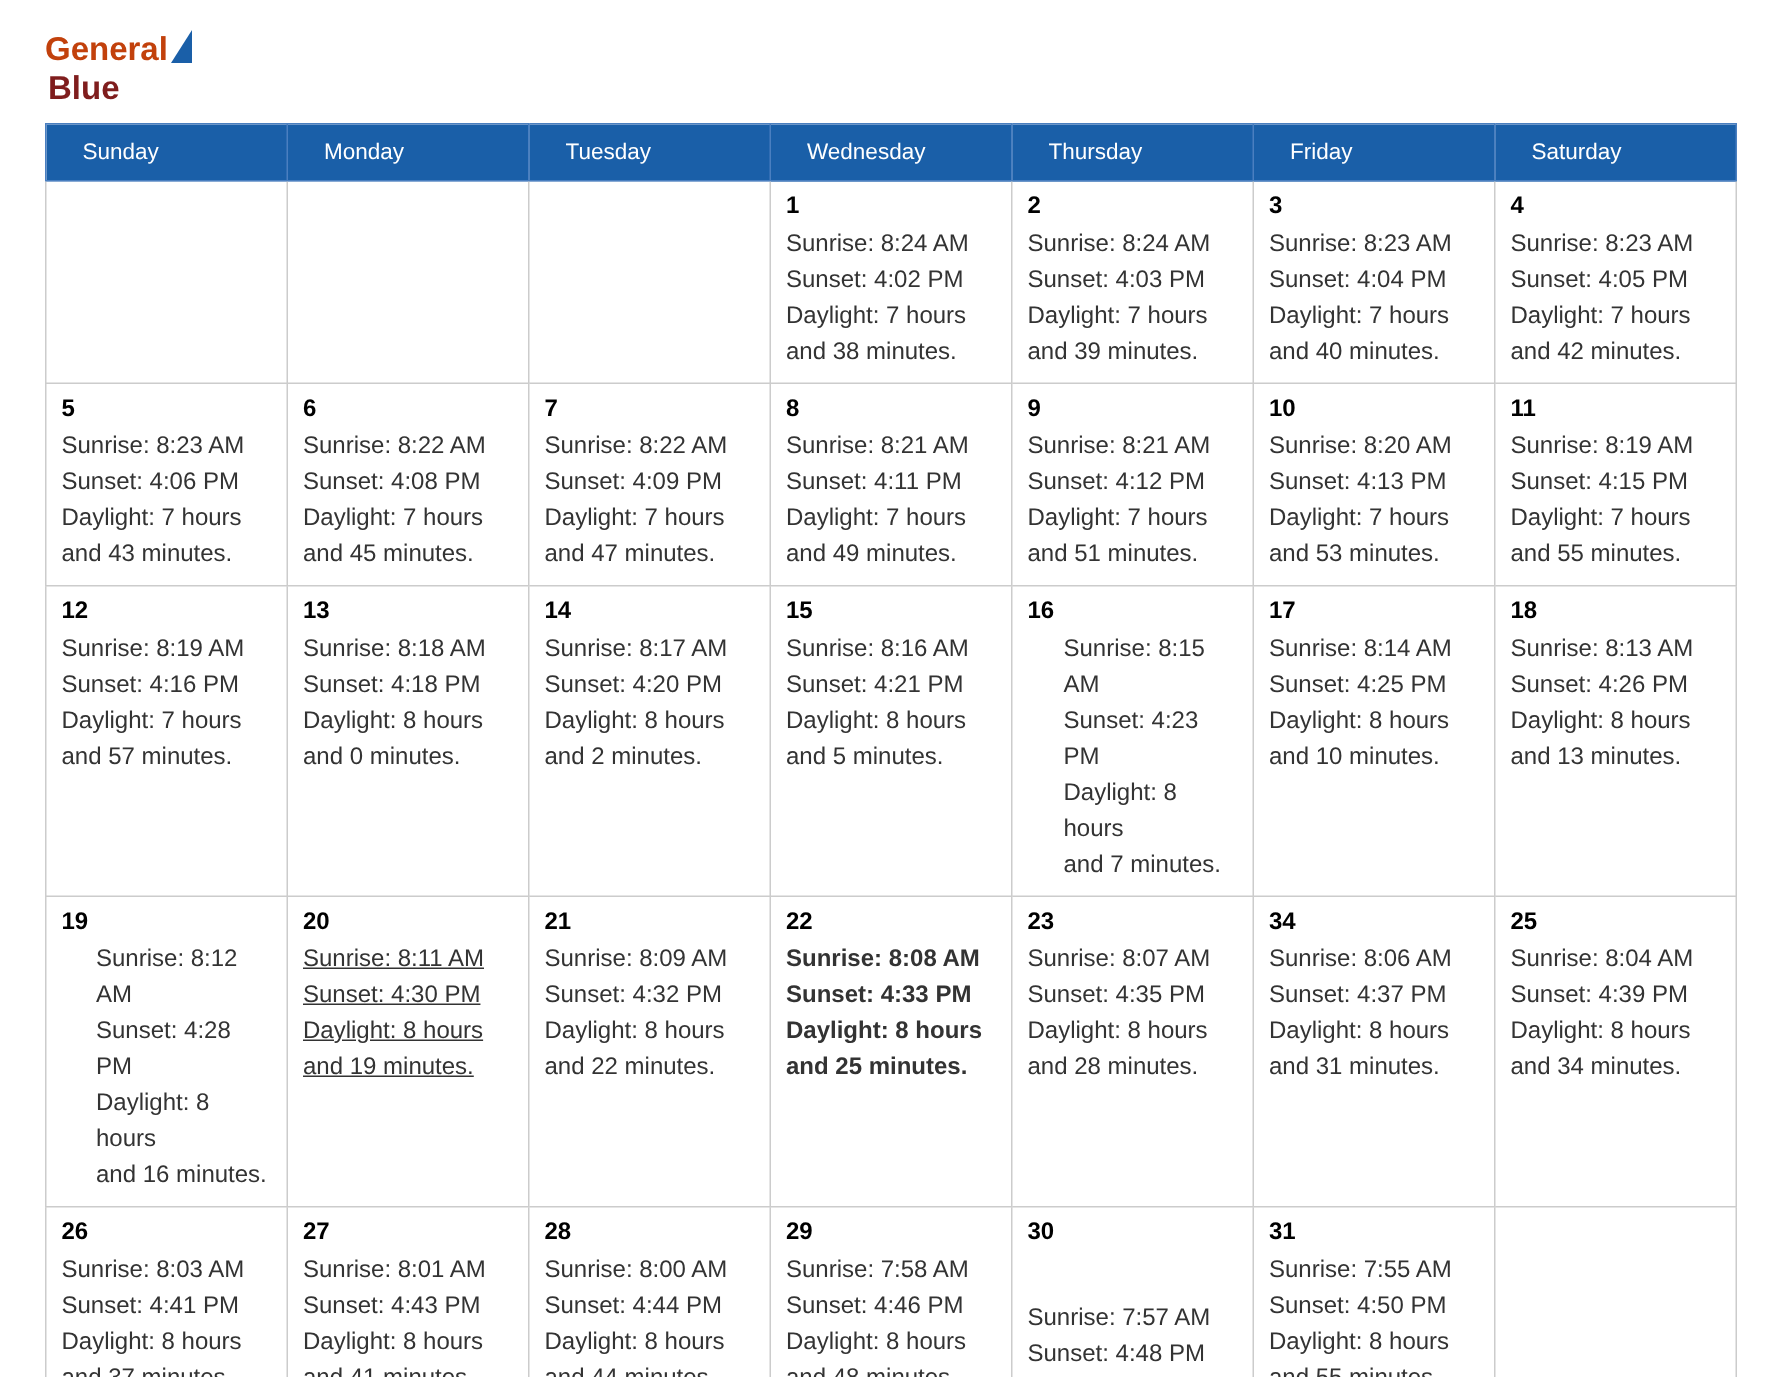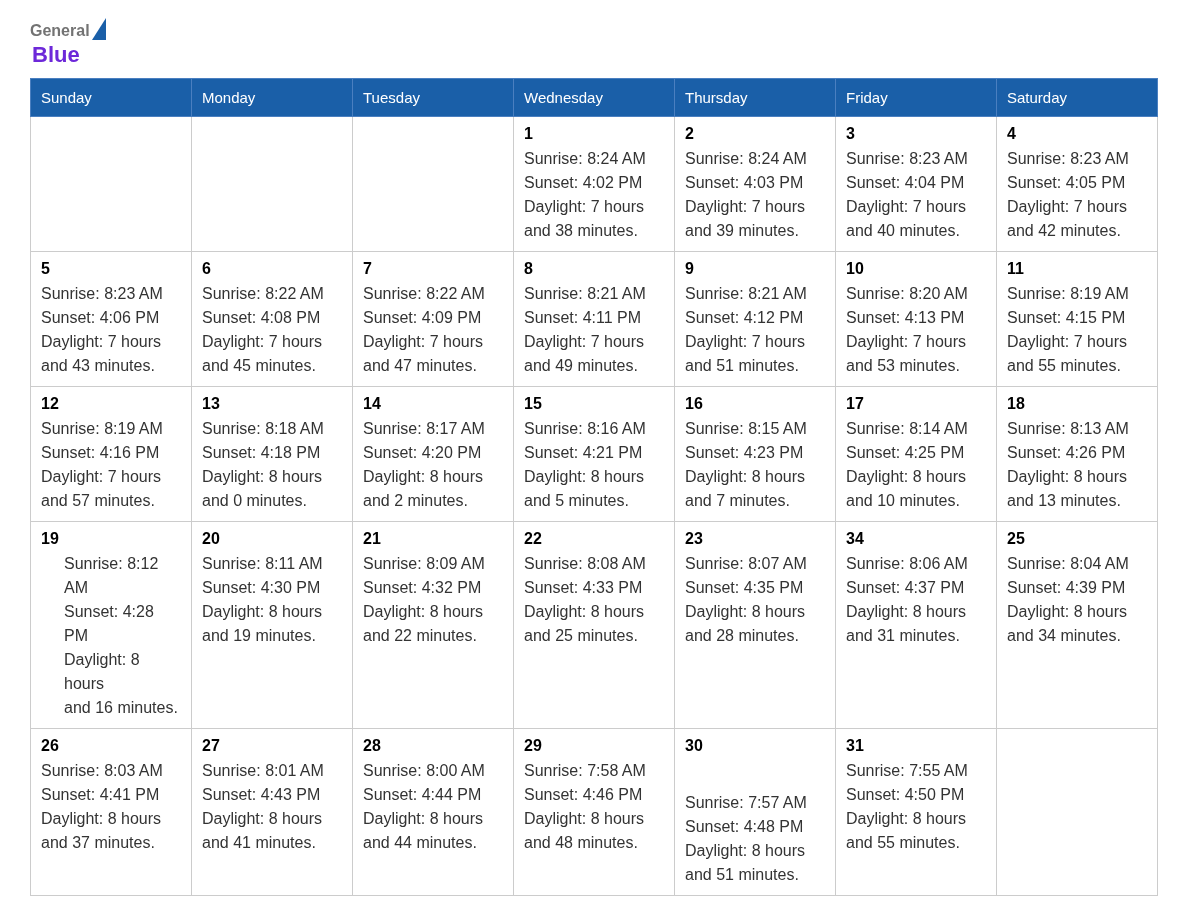--- a/index.html
+++ b/index.html
@@ -15,23 +15,23 @@
       justify-content: space-between;
       align-items: flex-start;
       margin-bottom: 10px;
     }
     .logo {
       display: flex;
       align-items: center;
       gap: 0;
     }
     .logo-text-general {
-      font-size: 16px;
+      font-size: 22px;
       font-weight: bold;
-      color: #737373;
+      color: #c2410c;
     }
     .logo-text-blue {
       font-size: 22px;
       font-weight: bold;
       color: #1a5fa8;
     }
     .logo-triangle {
       width: 0;
       height: 0;
       border-left: 14px solid transparent;
@@ -61,21 +61,21 @@
       border-collapse: collapse;
       margin-top: 10px;
     }
     .calendar thead tr {
       background-color: #1a5fa8;
     }
     .calendar thead th {
       color: #fff;
       font-size: 15px;
       font-weight: normal;
-      padding: 10px 10px;
+      padding: 10px 24px;
       text-align: left;
       border: 1px solid #4a7fc0;
     }
     .calendar tbody td {
       vertical-align: top;
       border: 1px solid #ccc;
       padding: 8px 10px;
       width: 14.28%;
       min-height: 100px;
     }
@@ -102,21 +102,21 @@
 <body>
 
 <div class="header">
   <div class="logo">
     <div>
       <div style="display:flex;align-items:center;">
         <span class="logo-text-general">General</span>
         <span class="logo-triangle"></span>
       </div>
       <div>
-        <span class="logo-text-blue" style="font-size:22px;font-weight:bold;color:#6d28d9;padding-left:2px;">Blue</span>
+        <span class="logo-text-blue" style="font-size:22px;font-weight:bold;color:#7f1d1d;padding-left:2px;">Blue</span>
       </div>
     </div>
   </div>
   <div class="title-section">
     <div class="month-title"></div>
     <div class="location"></div>
   </div>
 </div>
 
 <table class="calendar">
@@ -240,21 +240,21 @@
         </td>
         <td>
           <span class="day-num">15</span>
           <div class="day-info" style="white-space: pre-line;">Sunrise: 8:16 AM
 Sunset: 4:21 PM
 Daylight: 8 hours
 and 5 minutes.</div>
         </td>
         <td>
           <span class="day-num">16</span>
-          <div class="day-info" style="white-space: pre-line;">Sunrise: 8:15 AM
+          <div class="day-info" style="white-space: pre-line; margin-left: 24px;">Sunrise: 8:15 AM
 Sunset: 4:23 PM
 Daylight: 8 hours
 and 7 minutes.</div>
         </td>
         <td>
           <span class="day-num">17</span>
           <div class="day-info" style="white-space: pre-line;">Sunrise: 8:14 AM
 Sunset: 4:25 PM
 Daylight: 8 hours
 and 10 minutes.</div>
@@ -270,35 +270,35 @@
       <tr class="week-row">
         <td>
           <span class="day-num">19</span>
           <div class="day-info" style="white-space: pre-line; margin-left: 23px;">Sunrise: 8:12 AM
 Sunset: 4:28 PM
 Daylight: 8 hours
 and 16 minutes.</div>
         </td>
         <td>
           <span class="day-num">20</span>
-          <div class="day-info" style="white-space: pre-line;">Sunrise: 8:11 AM
+          <div class="day-info" style="white-space: pre-line; text-decoration: underline;">Sunrise: 8:11 AM
 Sunset: 4:30 PM
 Daylight: 8 hours
 and 19 minutes.</div>
         </td>
         <td>
           <span class="day-num">21</span>
           <div class="day-info" style="white-space: pre-line;">Sunrise: 8:09 AM
 Sunset: 4:32 PM
 Daylight: 8 hours
 and 22 minutes.</div>
         </td>
         <td>
           <span class="day-num">22</span>
-          <div class="day-info" style="white-space: pre-line;">Sunrise: 8:08 AM
+          <div class="day-info" style="white-space: pre-line; font-weight: bold;">Sunrise: 8:08 AM
 Sunset: 4:33 PM
 Daylight: 8 hours
 and 25 minutes.</div>
         </td>
         <td>
           <span class="day-num">23</span>
           <div class="day-info" style="white-space: pre-line;">Sunrise: 8:07 AM
 Sunset: 4:35 PM
 Daylight: 8 hours
 and 28 minutes.</div>

